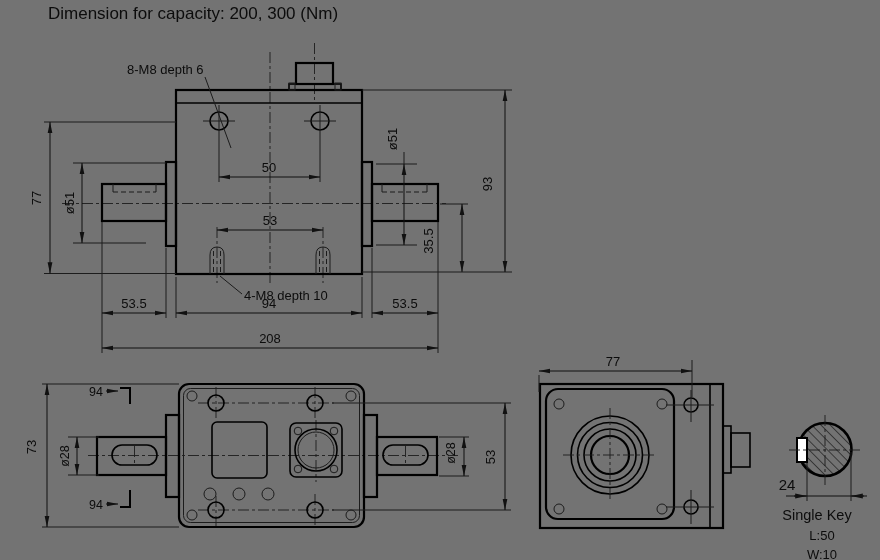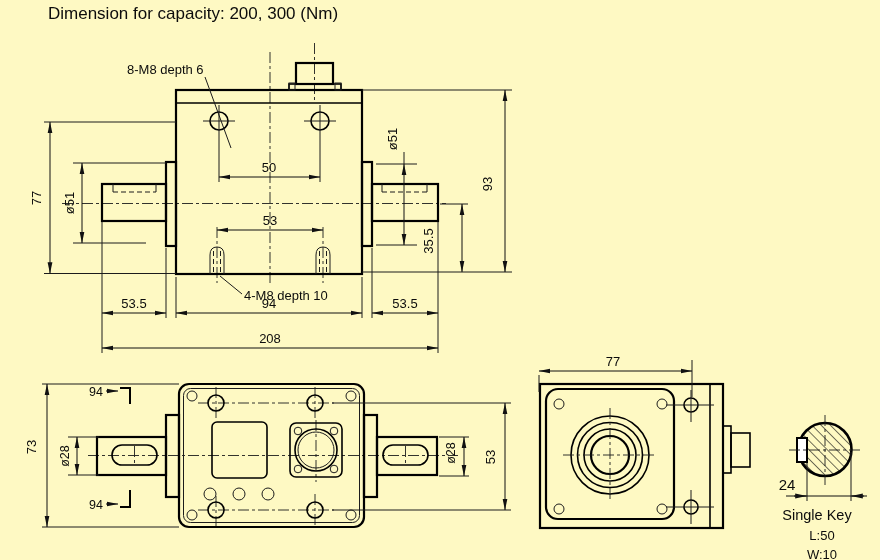--- a/index.html
+++ b/index.html
@@ -1,16 +1,16 @@
 <!DOCTYPE html>
 <html><head>
 <meta charset="utf-8">
 <style>
   html,body{margin:0;padding:0;background:#ffffff;}
-  .stage{position:relative;width:880px;height:560px;background:#fef9c3;overflow:hidden;
+  .stage{position:relative;width:880px;height:560px;background:#737373;overflow:hidden;
          font-family:"Liberation Sans", sans-serif;}
   svg{display:block;}
   
   .obj  {stroke:#000;stroke-width:2.2;fill:none;stroke-linecap:square;}
   .obj15{stroke:#000;stroke-width:1.6;fill:none;}
   .thin {stroke:#1c1c1c;stroke-width:1;fill:none;}
   .cl   {stroke:#1c1c1c;stroke-width:0.9;fill:none;stroke-dasharray:11 3 3 3;}
   .hid  {stroke:#1c1c1c;stroke-width:1;fill:none;stroke-dasharray:5 3;}
   .dim  {stroke:#111;stroke-width:1;fill:none;}
   .sect {stroke:#000;stroke-width:2;fill:none;}

